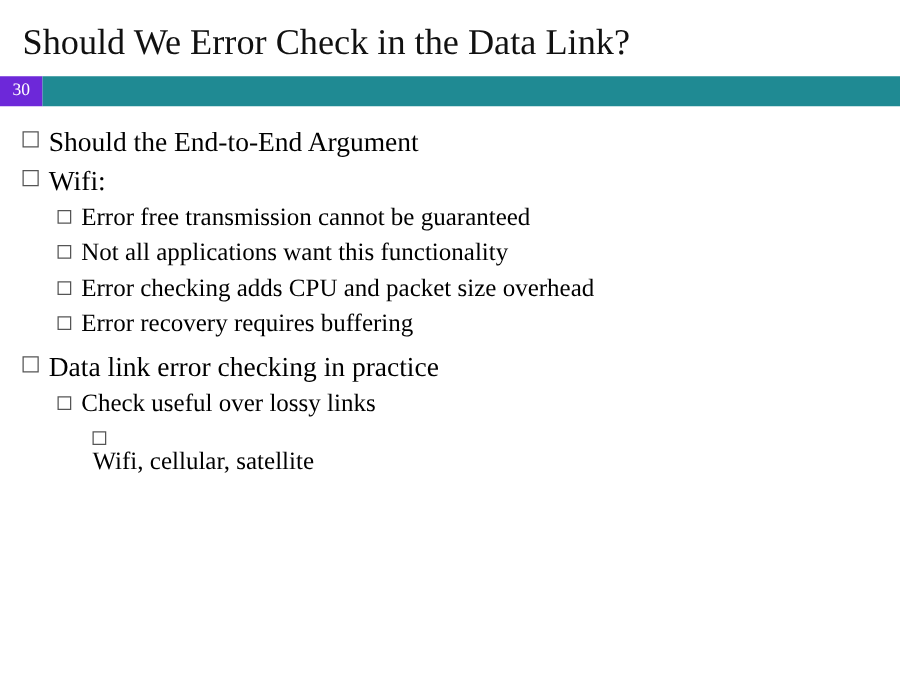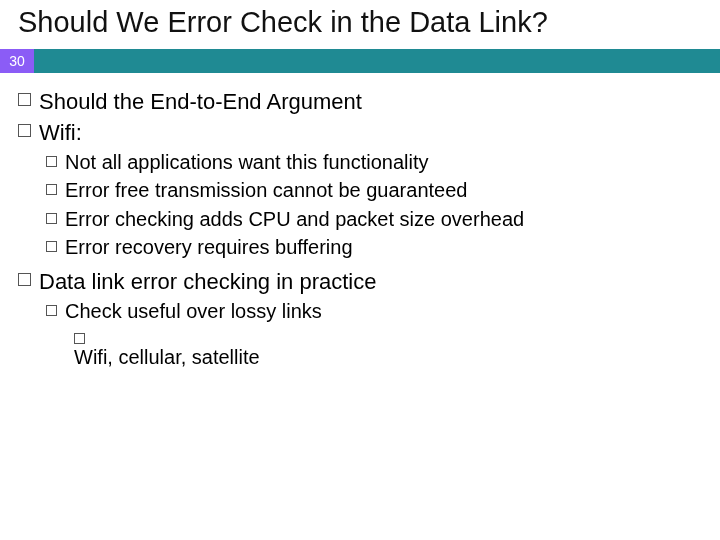--- a/index.html
+++ b/index.html
@@ -9,35 +9,36 @@
     height: 540px;
     font-family: Arial, Helvetica, sans-serif;
     background: #fff;
     color: #000;
     overflow: hidden;
   }
   .slide {
     width: 720px;
     height: 480px;
     box-sizing: border-box;
-    padding-top: 6px;
+    padding-top: 18px;
+    font-family: Liberation Serif, serif;
   }
   .title {
     font-size: 29px;
     font-weight: 400;
     padding: 0 18px 10px 18px;
     color: #111;
   }
   .bar {
     display: flex;
     height: 24px;
     width: 100%;
   }
   .bar-tab {
-    background: #8b5cf6;
+    background: #6d28d9;
     color: #fff;
     font-size: 14px;
     line-height: 24px;
     text-align: center;
     width: 34px;
   }
   .bar-rest {
     background: #1f8a93;
     flex: 1;
   }
@@ -97,25 +98,25 @@
       <span class="txt">Should the End-to-End Argument</span>
     </div>
 
     <div class="group">
       <div class="l1">
         <span class="box"></span>
         <span class="txt">Wifi:</span>
       </div>
       <div class="l2">
         <span class="box"></span>
-        <span class="txt">Not all applications want this functionality</span>
+        <span class="txt">Error free transmission cannot be guaranteed</span>
       </div>
       <div class="l2">
         <span class="box"></span>
-        <span class="txt">Error free transmission cannot be guaranteed</span>
+        <span class="txt">Not all applications want this functionality</span>
       </div>
       <div class="l2">
         <span class="box"></span>
         <span class="txt">Error checking adds CPU and packet size overhead</span>
       </div>
       <div class="l2">
         <span class="box"></span>
         <span class="txt">Error recovery requires buffering</span>
       </div>
     </div>

